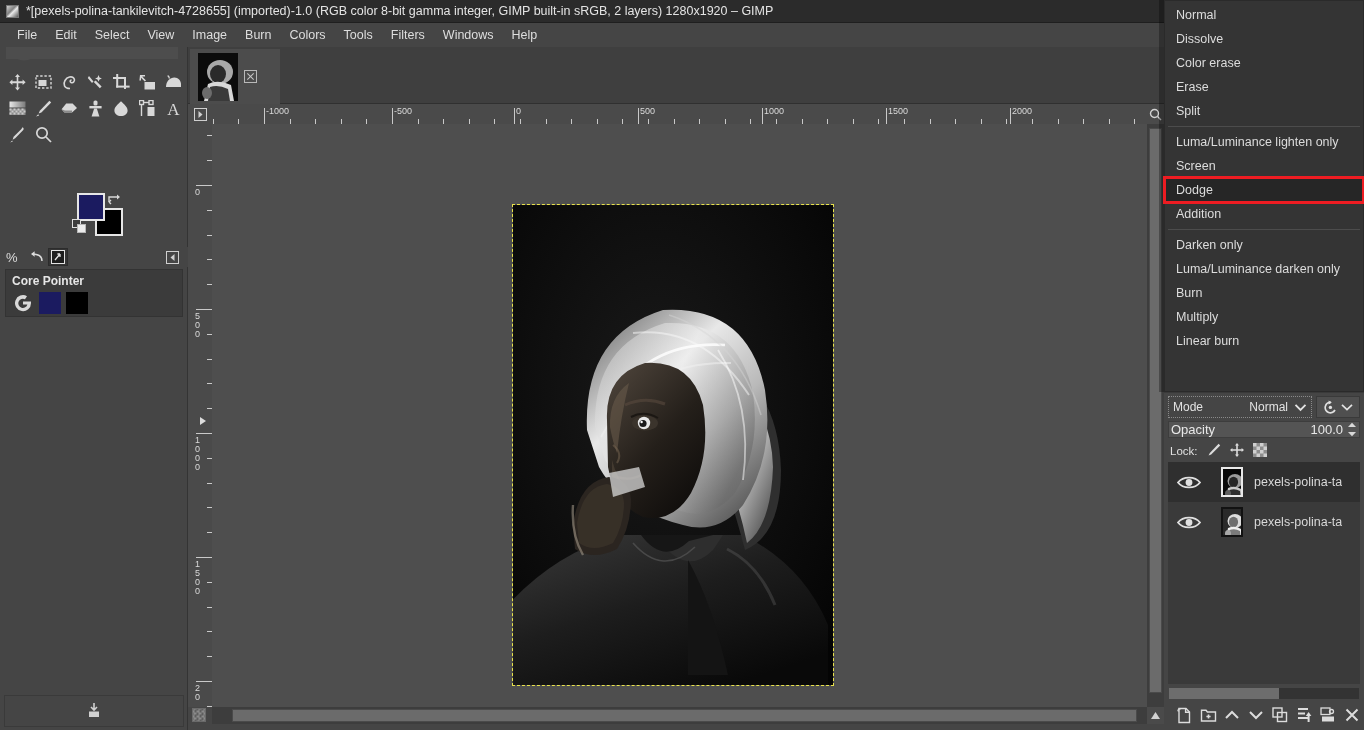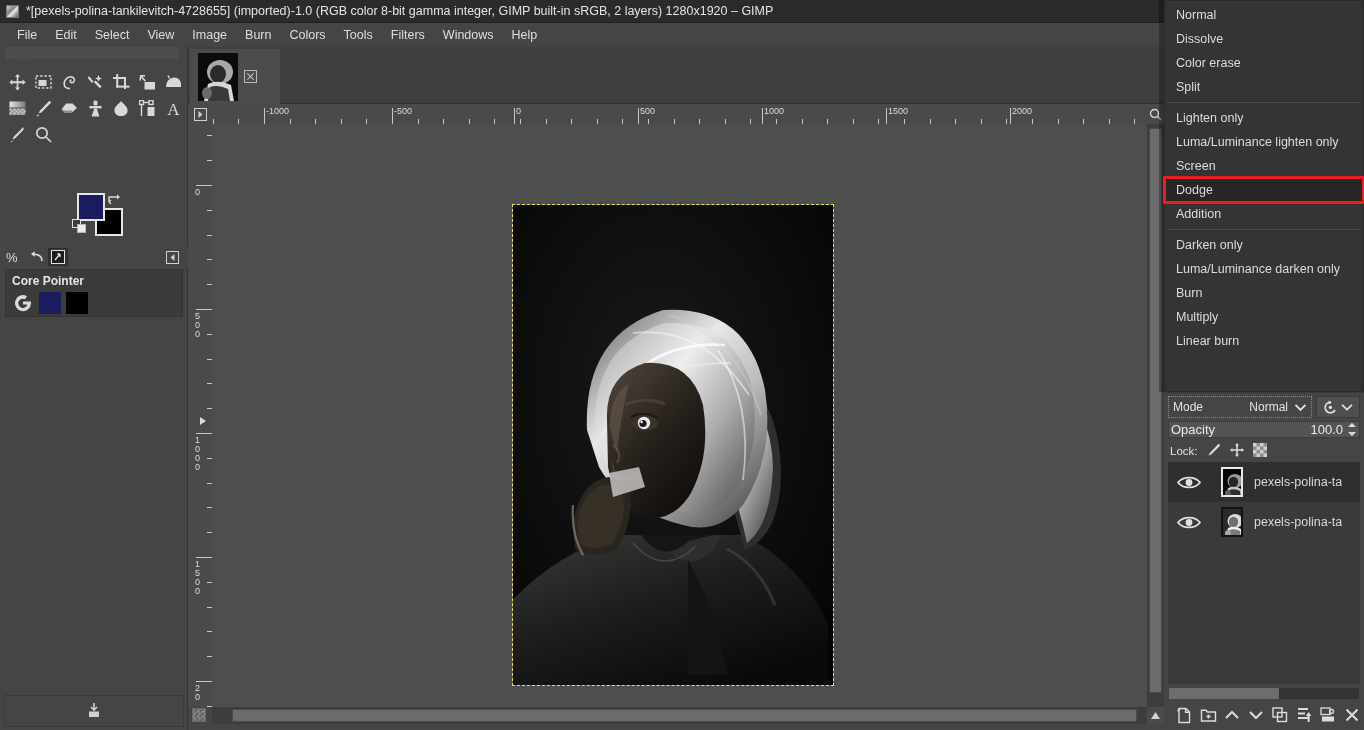--- a/index.html
+++ b/index.html
@@ -884,23 +884,23 @@
         </svg>
       </span>
     </div>
   </div>
 
   <div class="mm-shadow"></div>
   <div class="modemenu">
     <div class="mm-item">Normal</div>
     <div class="mm-item">Dissolve</div>
     <div class="mm-item">Color erase</div>
+    <div class="mm-item">Erase</div>
     <div class="mm-item">Split</div>
     <div class="mm-sep"></div>
-    <div class="mm-item">Lighten only</div>
     <div class="mm-item">Luma/Luminance lighten only</div>
     <div class="mm-item">Screen</div>
     <div class="mm-item highlight">Dodge</div>
     <div class="mm-item">Addition</div>
     <div class="mm-sep"></div>
     <div class="mm-item">Darken only</div>
     <div class="mm-item">Luma/Luminance darken only</div>
     <div class="mm-item">Burn</div>
     <div class="mm-item">Multiply</div>
     <div class="mm-item">Linear burn</div>

